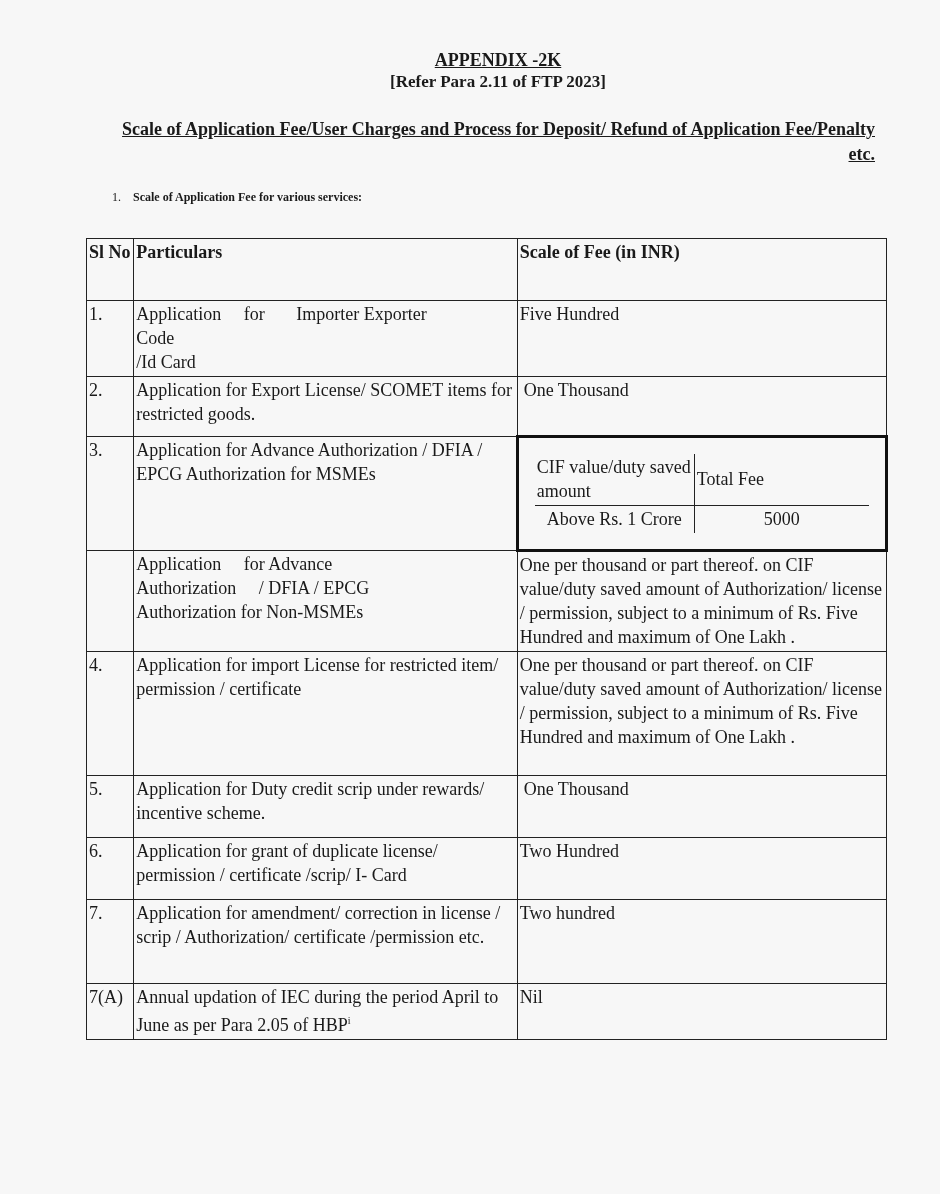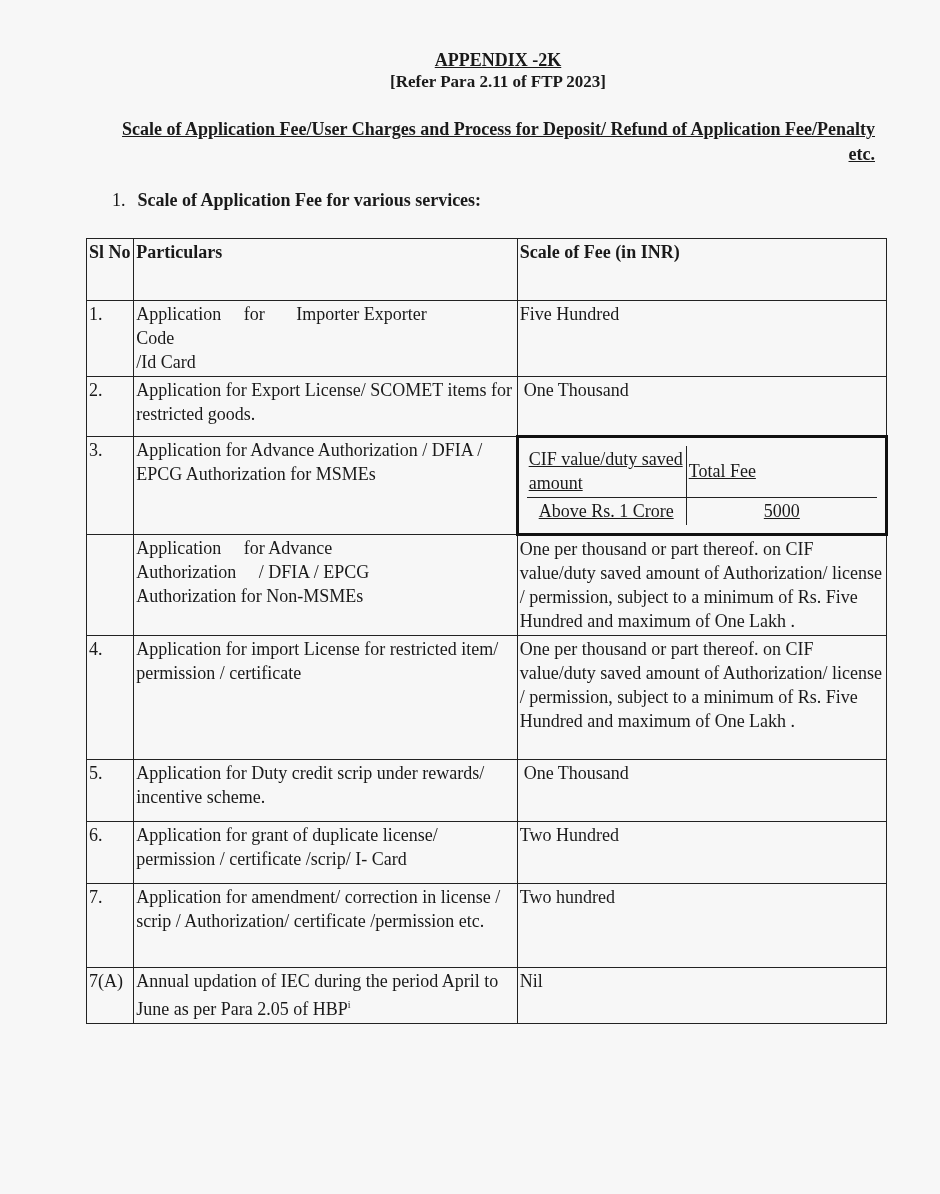--- a/index.html
+++ b/index.html
@@ -16,40 +16,40 @@
   .refer {
     position: absolute; top: 72px; left: 0; width: 940px; text-align: center;
     font-weight: bold; font-size: 17px; margin-left: 28px;
   }
   .heading {
     position: absolute; top: 117px; left: 95px; width: 780px; text-align: right;
     font-weight: bold; font-size: 18px; text-decoration: underline; line-height: 25px;
   }
   .section-title {
     position: absolute; top: 190px; left: 112px;
-    font-weight: bold; font-size: 18px;
+    font-weight: bold; font-size: 12px;
   }
   .section-title .num { font-weight: normal; margin-right: 12px; }
   table.fees {
     position: absolute; top: 238px; left: 86px; width: 802px;
     border-collapse: collapse; font-size: 18px; line-height: 24px;
   }
   table.fees td, table.fees th {
     border: 1.5px solid #222; vertical-align: top; text-align: left;
     padding: 1px 2px 2px 2px;
     margin-left: 21px;
   }
   table.fees th { font-weight: bold; }
   .col-sl { width: 42px; }
   .col-part { width: 381px; }
   .col-fee { width: 367px; }
   .just { text-align: justify; text-align-last: left; }
   .inner { border-collapse: collapse; width: 100%; font-size: 18px; line-height: 24px; }
   .inner td { border: 1.5px solid #222; padding: 1px 2px; }
-  td.nested { padding: 8px !important; border: 3px solid #111 !important; text-decoration: underline; }
+  td.nested { padding: 16px !important; border: 3px solid #111 !important; }
   .inner tr:first-child td { border-top: none; }
   .inner tr td:first-child { border-left: none; width: 155px; }
   .inner tr td:last-child { border-right: none; }
   .inner tr:last-child td { border-bottom: none; text-align: center; }
   sup { font-size: 10px; }
 </style>
 </head>
 <body>
 
 <div class="page">

